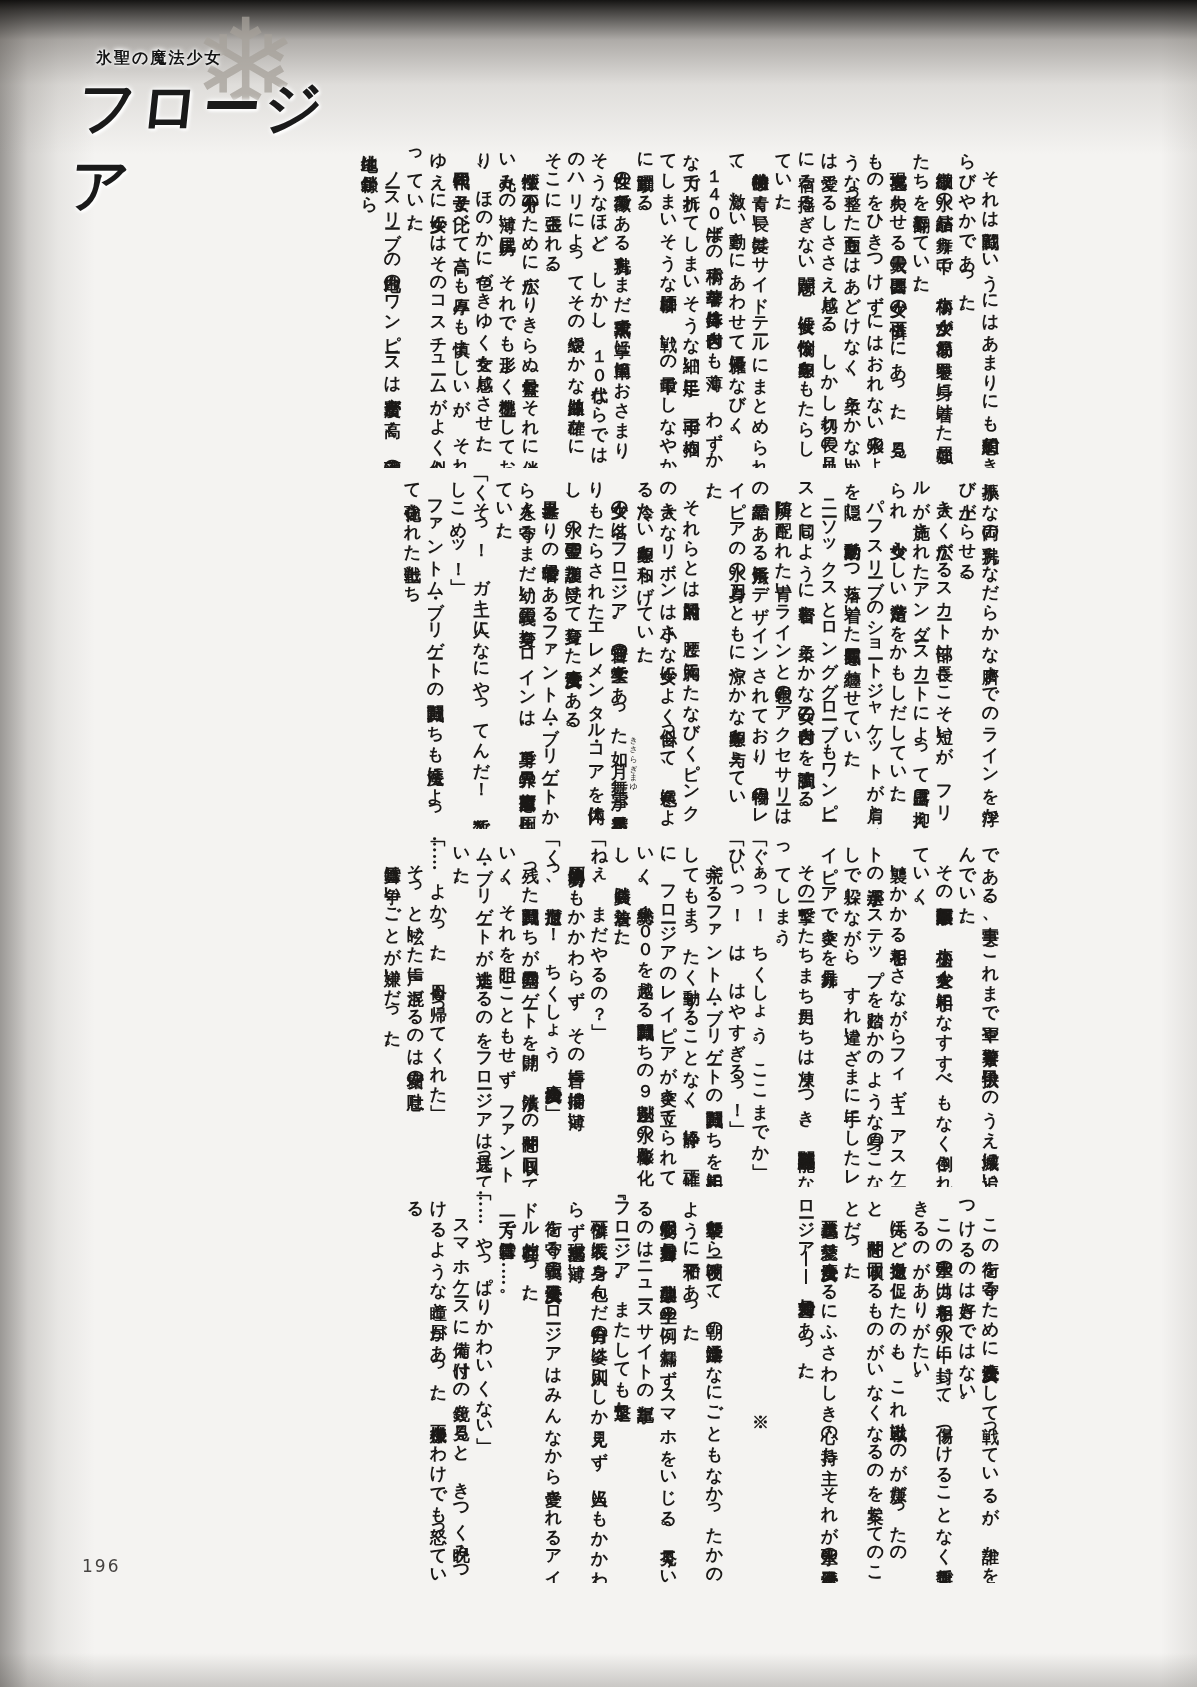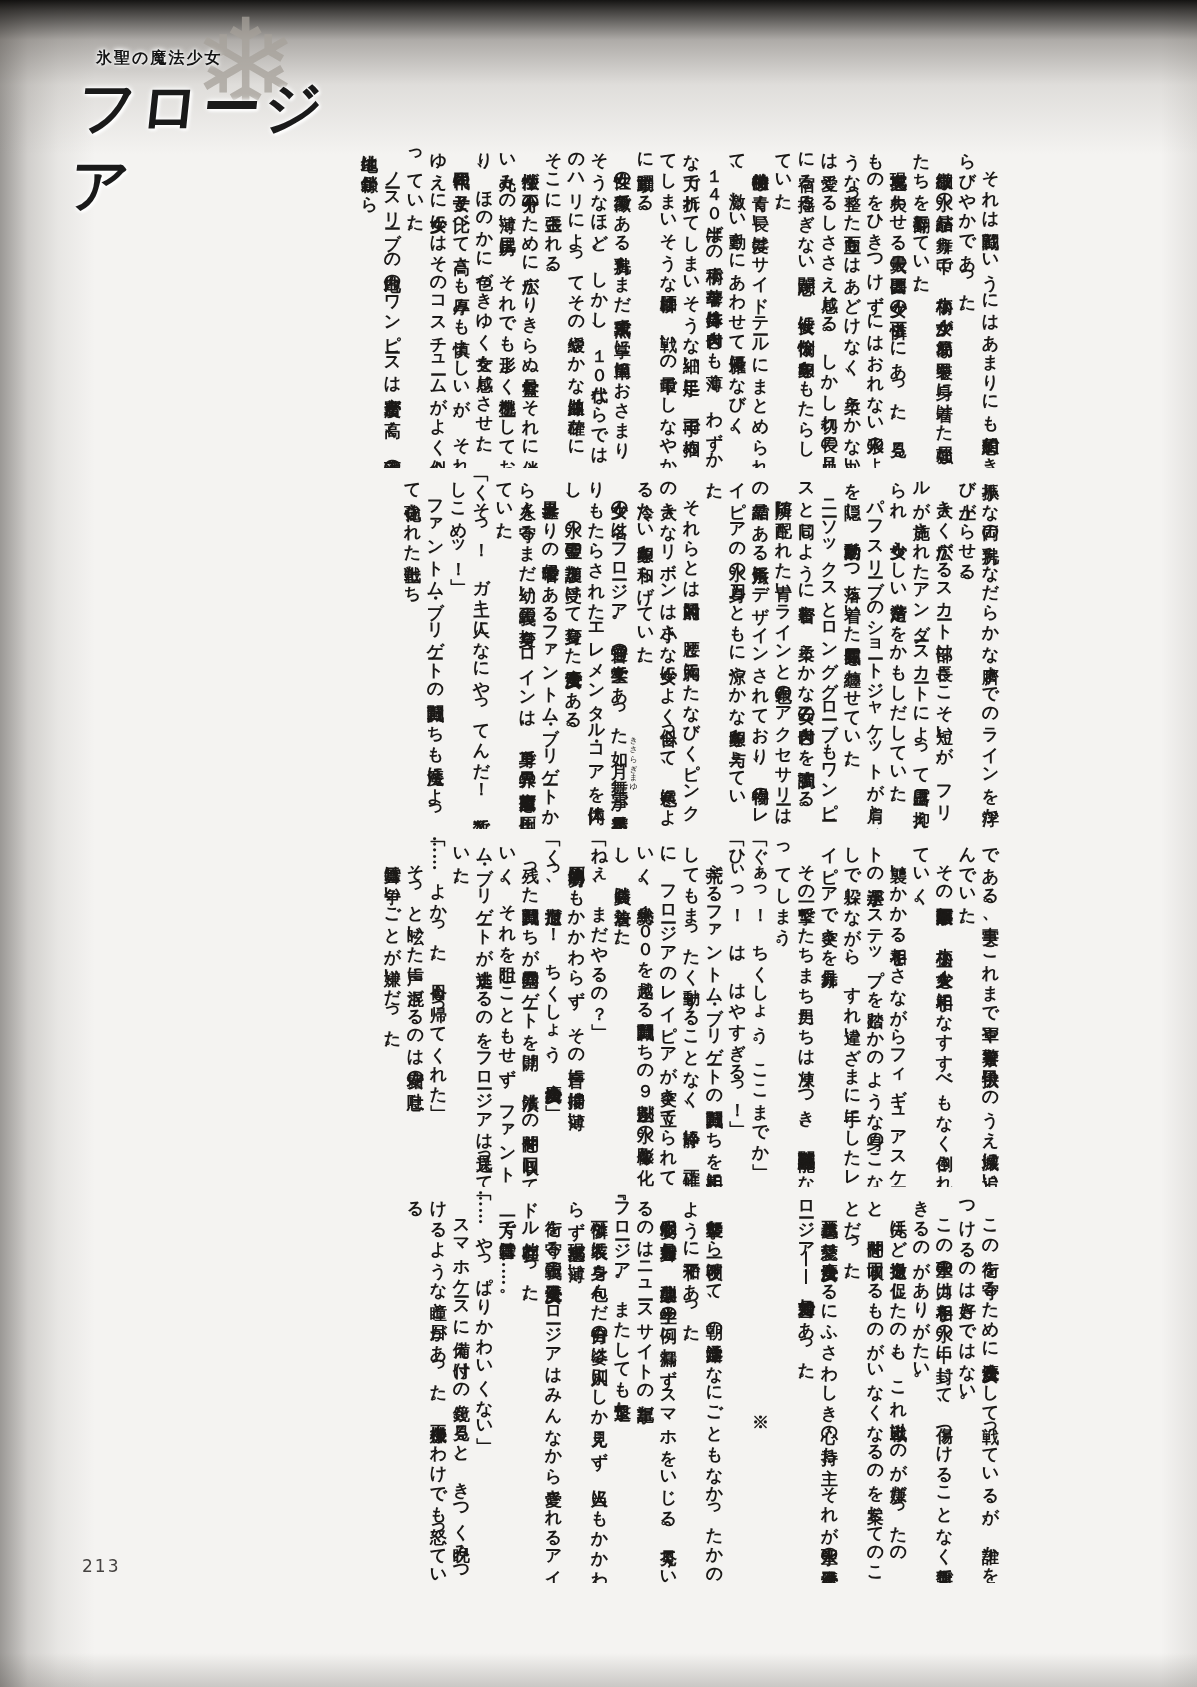--- a/index.html
+++ b/index.html
@@ -118,15 +118,15 @@
 
 　襲撃から一夜明けて、朝の通学路はなにごともなかったかのように平和であった。
 　制服姿の如月舞雪も、典型的な学生の例に漏れずスマホをいじる。今見ているのはニュースサイトの記事だ。
 『フロージア。またしても撃退』
 　可憐な衣装に身を包んだ自分の姿は別人にしか見えず、当人にもかかわらず現実感が薄い。
 　街を守る正義の魔法少女フロージアはみんなから愛されるアイドル的存在だった。
 　一方で舞雪は……。
 「……やっぱりかわいくない」
 　スマホケースに備え付けの鏡を見ると、きつく睨みつけるような瞳と目があった。不機嫌なわけでも怒っている</div>
 
-  <div class="page-number">213</div>
+  <div class="page-number">196</div>
 
 </div>
 
 </body></html>

